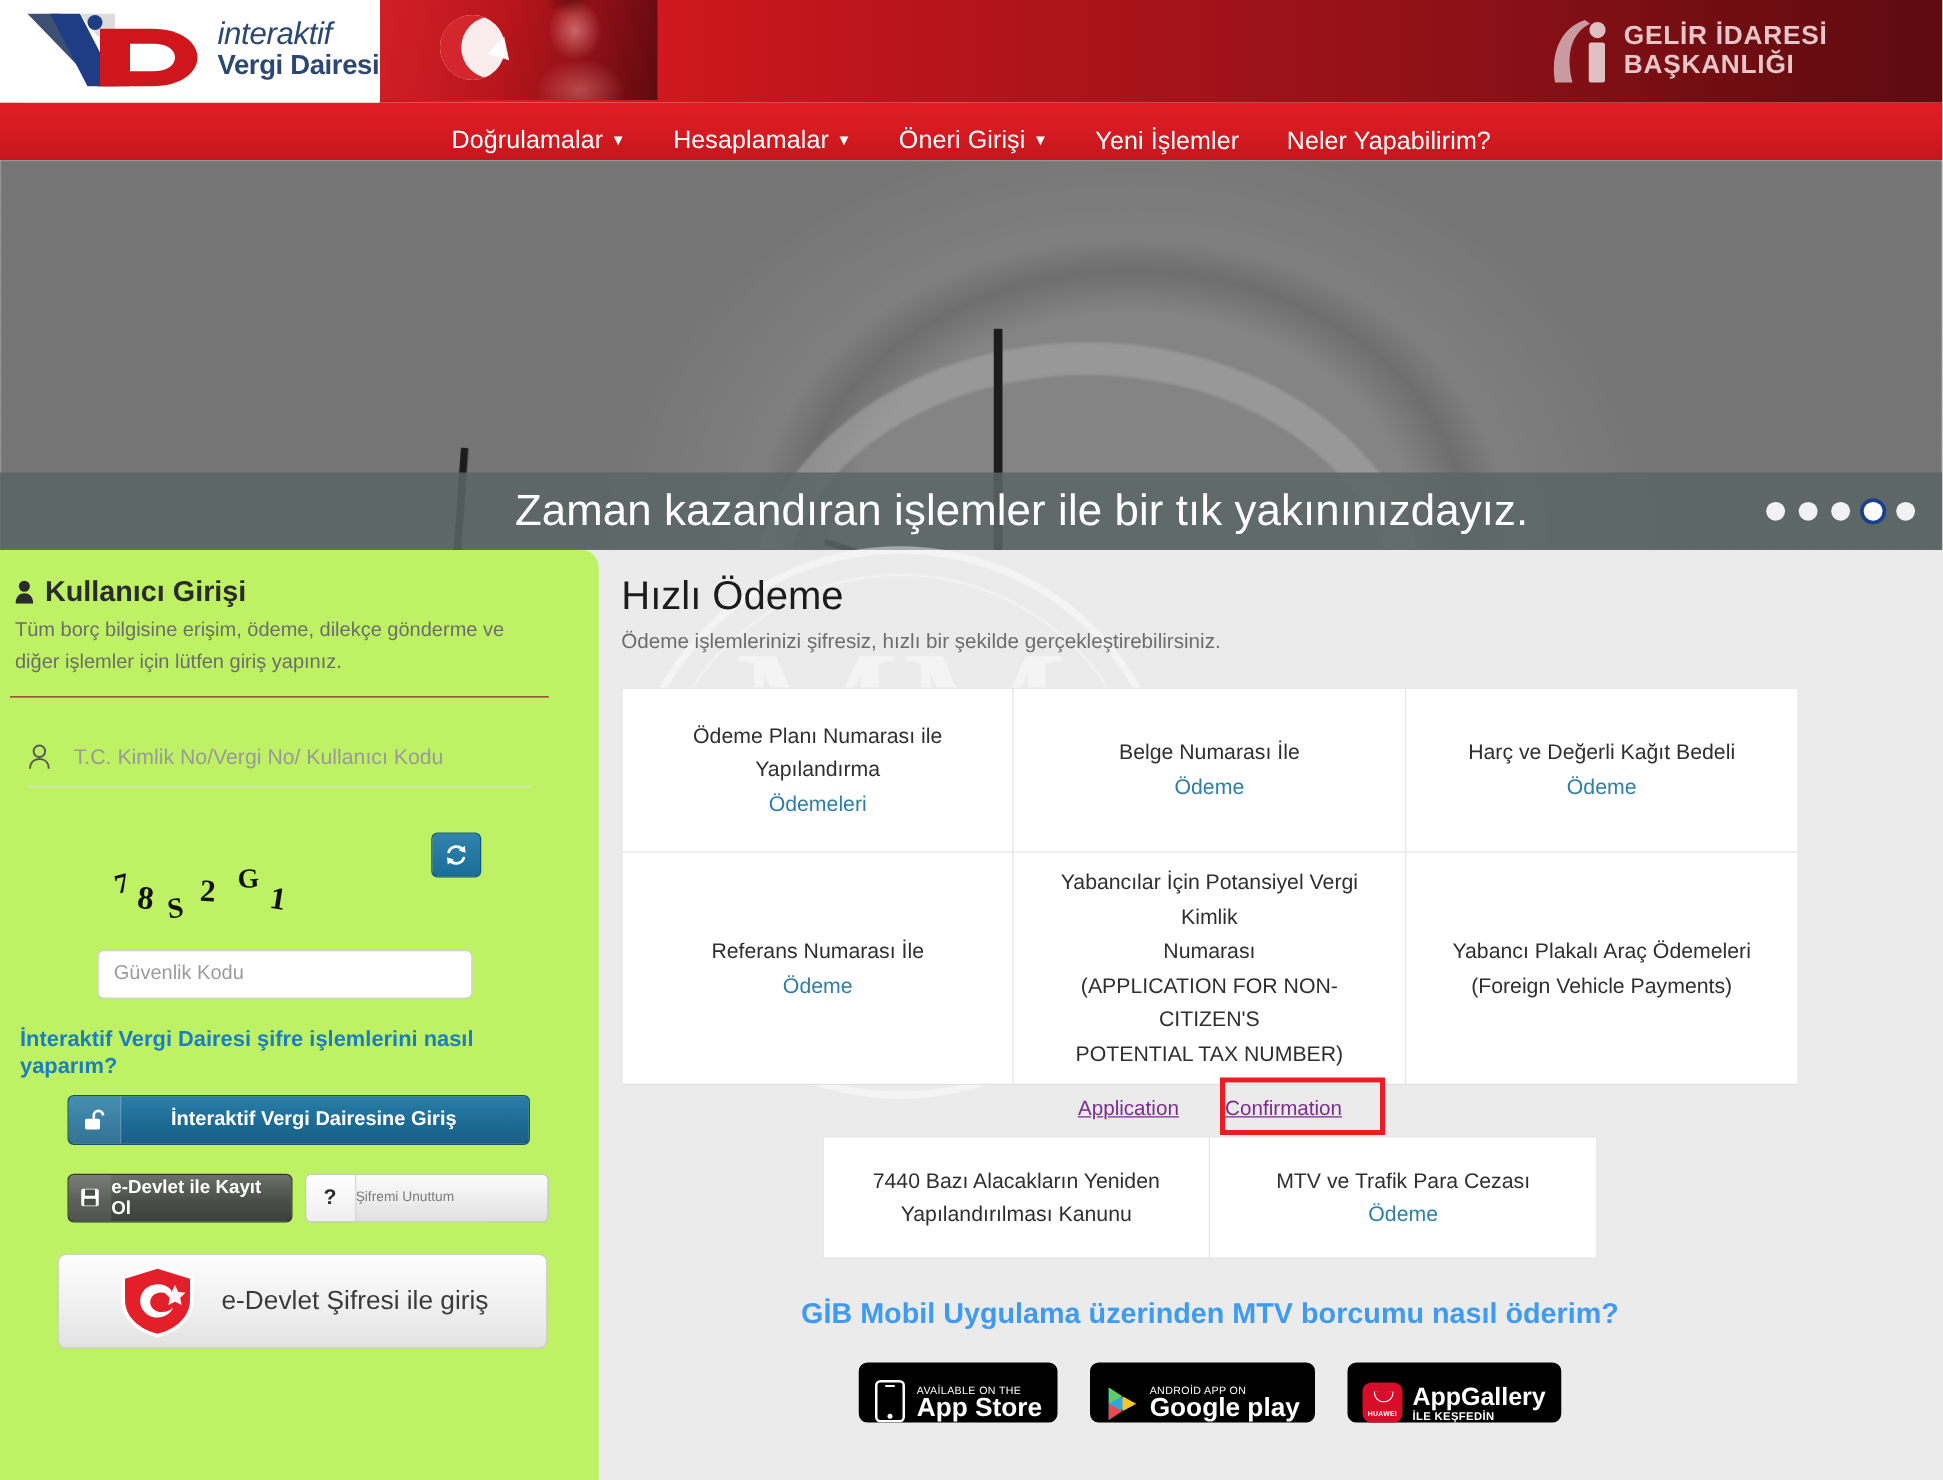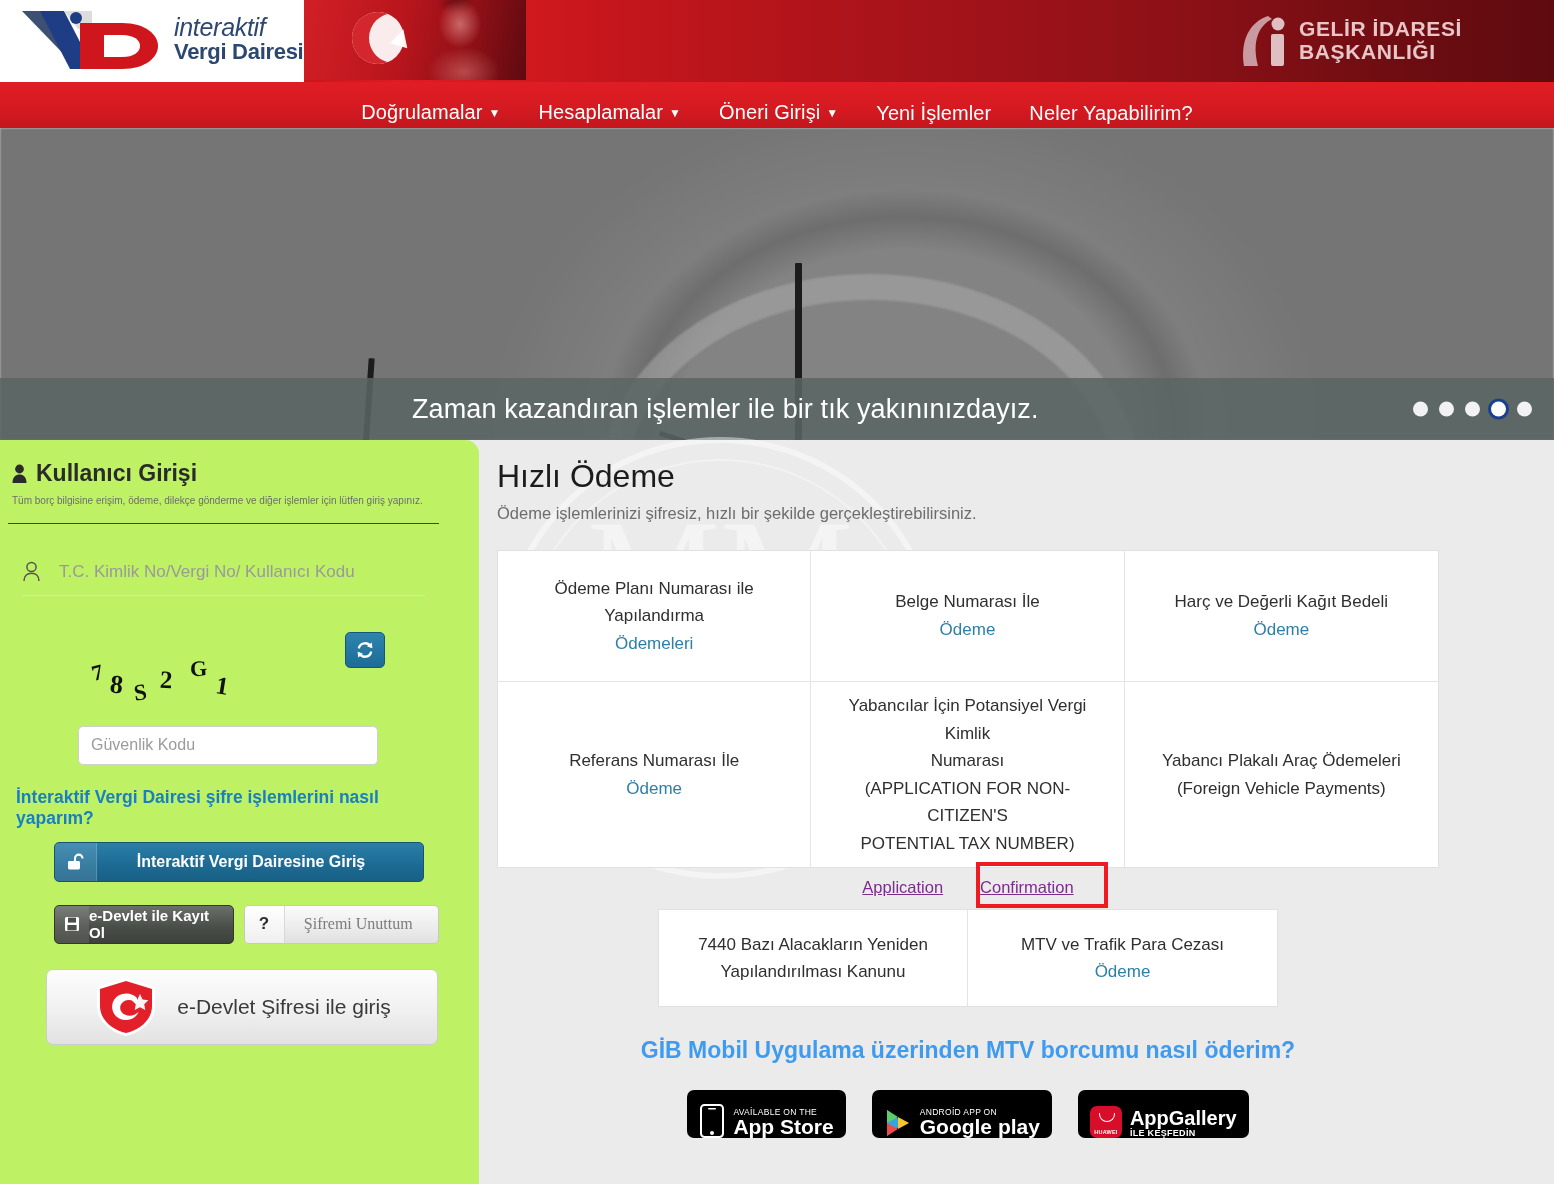--- a/index.html
+++ b/index.html
@@ -154,21 +154,21 @@
   }
   .banner-caption-bar {
     position: absolute;
     left: 0; right: 0; bottom: 0;
     height: 62px;
     background: rgba(90,103,100,.86);
     display: flex; align-items: center;
   }
   .banner-caption {
     color: #ffffff;
-    font-size: 27px;
+    font-size: 35px;
     margin-left: 412px;
     letter-spacing: .1px;
     white-space: nowrap;
   }
   .banner-dots {
     position: absolute;
     right: 22px; top: 50%;
     transform: translateY(-50%);
     display: flex; gap: 11px;
   }
@@ -206,21 +206,21 @@
     padding: 20px 40px 0 8px;
     flex: none;
   }
   .login-title {
     display: flex; align-items: center; gap: 9px;
     font-size: 23px; color: #2b2b2b;
     margin: 0 0 6px 4px;
   }
   .person-icon { width: 15px; height: 19px; }
   .login-desc {
-    font-size: 10px; color: #6d6d6d;
+    font-size: 16px; color: #6d6d6d;
     line-height: 1.55;
     margin-left: 4px;
     max-width: 455px;
   }
   .login-rule {
     border: 0; border-top: 1px solid #9c1c23;
     margin: 14px 0 0 0;
   }
   .field {
     position: relative;
@@ -329,21 +329,21 @@
     border: 1px solid #c8c8c8;
     color: #7c7c7c;
   }
   .btn-light .b-ico {
     width: 40px; height: 100%;
     display: flex; align-items: center; justify-content: center;
     color: #2c2c2c; font-weight: 700; font-size: 17px;
     background: linear-gradient(180deg,#ffffff 0%,#efefef 100%);
     border-right: 1px solid #d8d8d8;
   }
-  .btn-light .b-label { flex: 1; text-align: center; font-size: 16px; padding-right: 6px; font-family: Liberation Serif, serif; }
+  .btn-light .b-label { flex: 1; font-size: 11px; padding-right: 6px; }
 
   .btn-edevlet {
     display: flex; align-items: center; justify-content: center; gap: 18px;
     margin: 25px 0 0 38px;
     width: 392px; height: 76px;
     border-radius: 7px;
     background: linear-gradient(180deg,#fdfdfd 0%,#f0f0f0 55%,#e2e2e2 100%);
     border: 1px solid #cdcdcd;
     cursor: pointer;
   }

